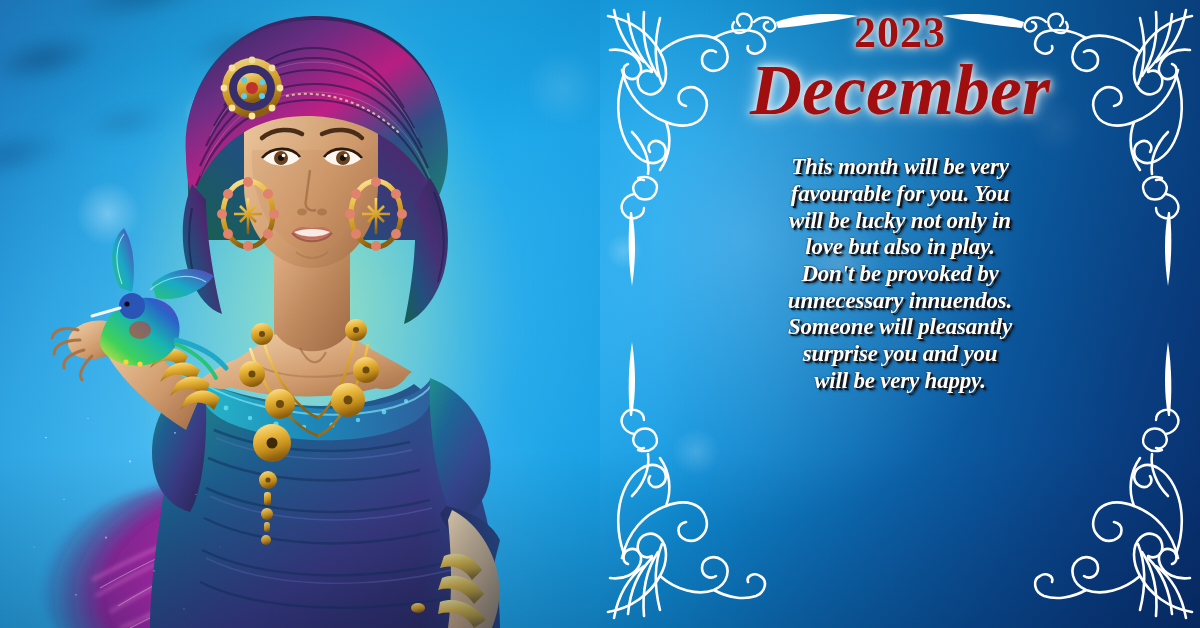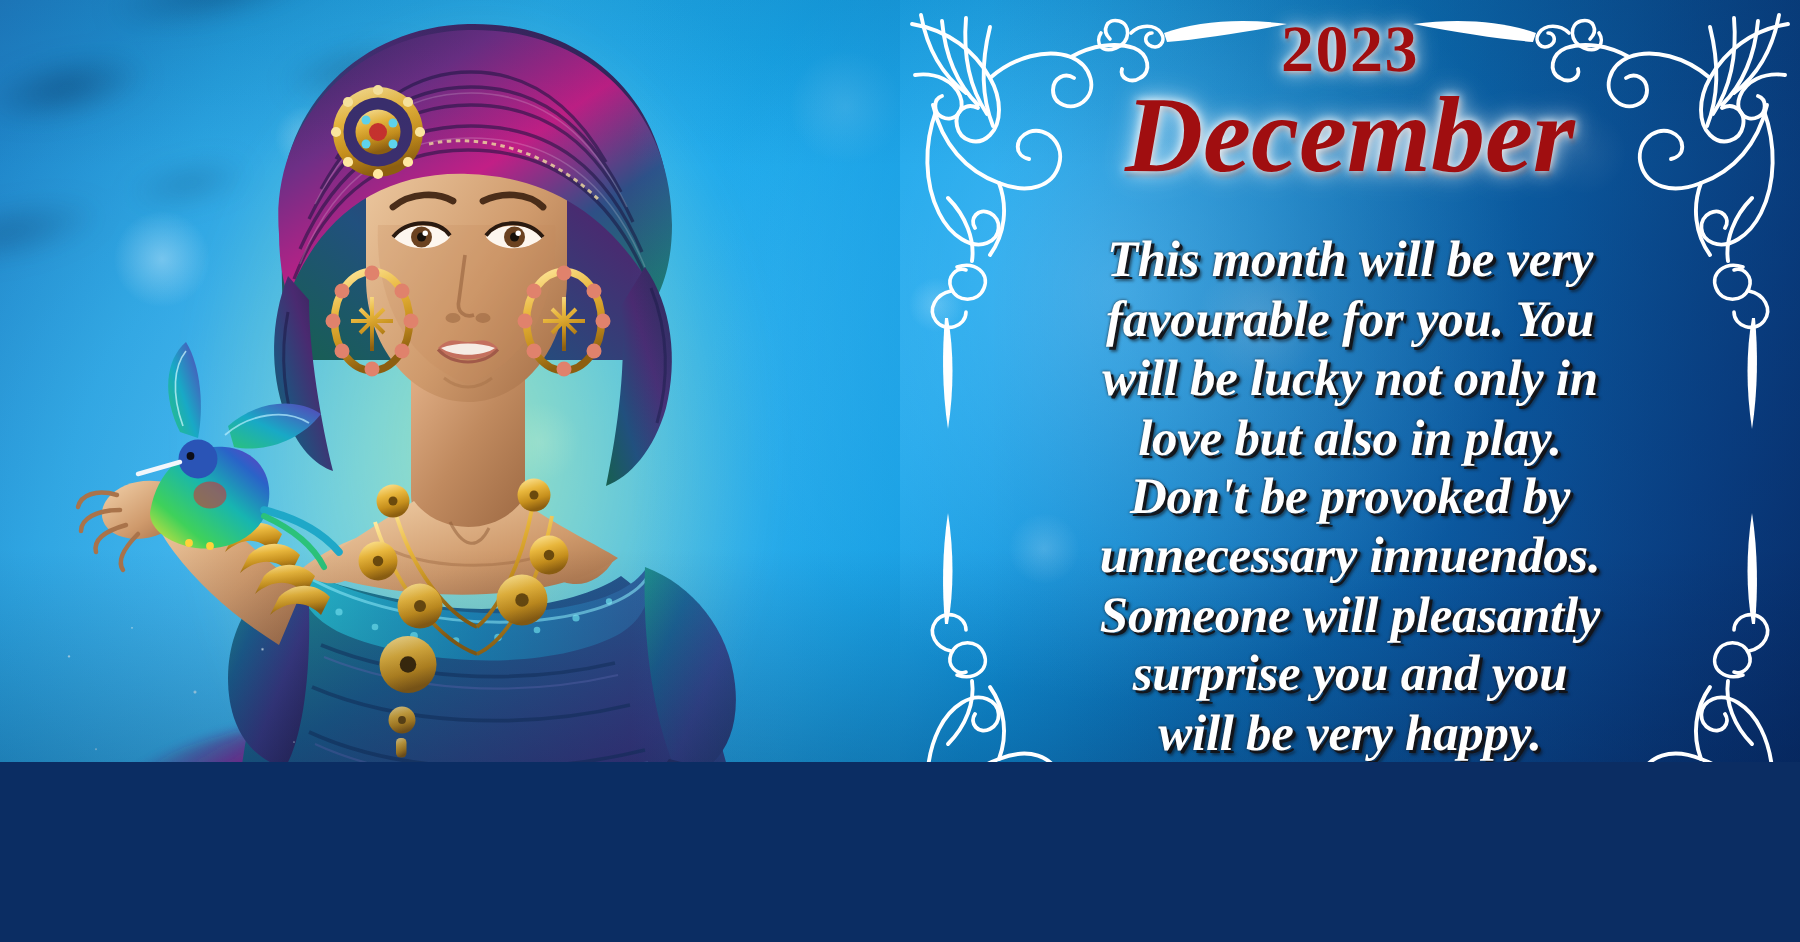--- a/index.html
+++ b/index.html
@@ -1,21 +1,21 @@
 <!DOCTYPE html>
 <html><head>
 <meta charset="utf-8">
 <title>Horoscope Card</title>
 <style>
   * { margin:0; padding:0; box-sizing:border-box; }
   html,body { width:1200px; height:628px; overflow:hidden; background:#0b2d63; }
 
   .card {
     position:relative;
-    width:1200px; height:508px;
+    width:1200px; height:628px;
     overflow:hidden;
     font-family:"Liberation Serif", serif;
   }
 
   
   .bg-base {
     position:absolute; inset:0;
     background:
       radial-gradient(circle at 62% 38%, rgba(120,205,255,.55) 0%, rgba(120,205,255,0) 34%),
       radial-gradient(circle at 24% 70%, rgba(150,215,255,.45) 0%, rgba(150,215,255,0) 40%),
@@ -130,21 +130,21 @@
        0 0 13px rgba(255,255,255,.8),
        0 0 22px rgba(255,255,255,.45),
        1px 3px 3px rgba(60,0,0,.35);
   }
   .forecast {
     margin-top:28px;
     width:400px;
     text-align:center;
     font-family:"Liberation Serif", serif;
     font-style:italic; font-weight:700;
-    font-size:34px; line-height:1.16;
+    font-size:23px; line-height:1.16;
     color:#ffffff;
     text-shadow:
       2px 2px 0 rgba(20,18,22,.92),
       3px 3px 2px rgba(15,14,18,.55),
       0 0 2px rgba(30,30,36,.9);
     letter-spacing:-.2px;
   }
 </style>
 </head>
 <body>

